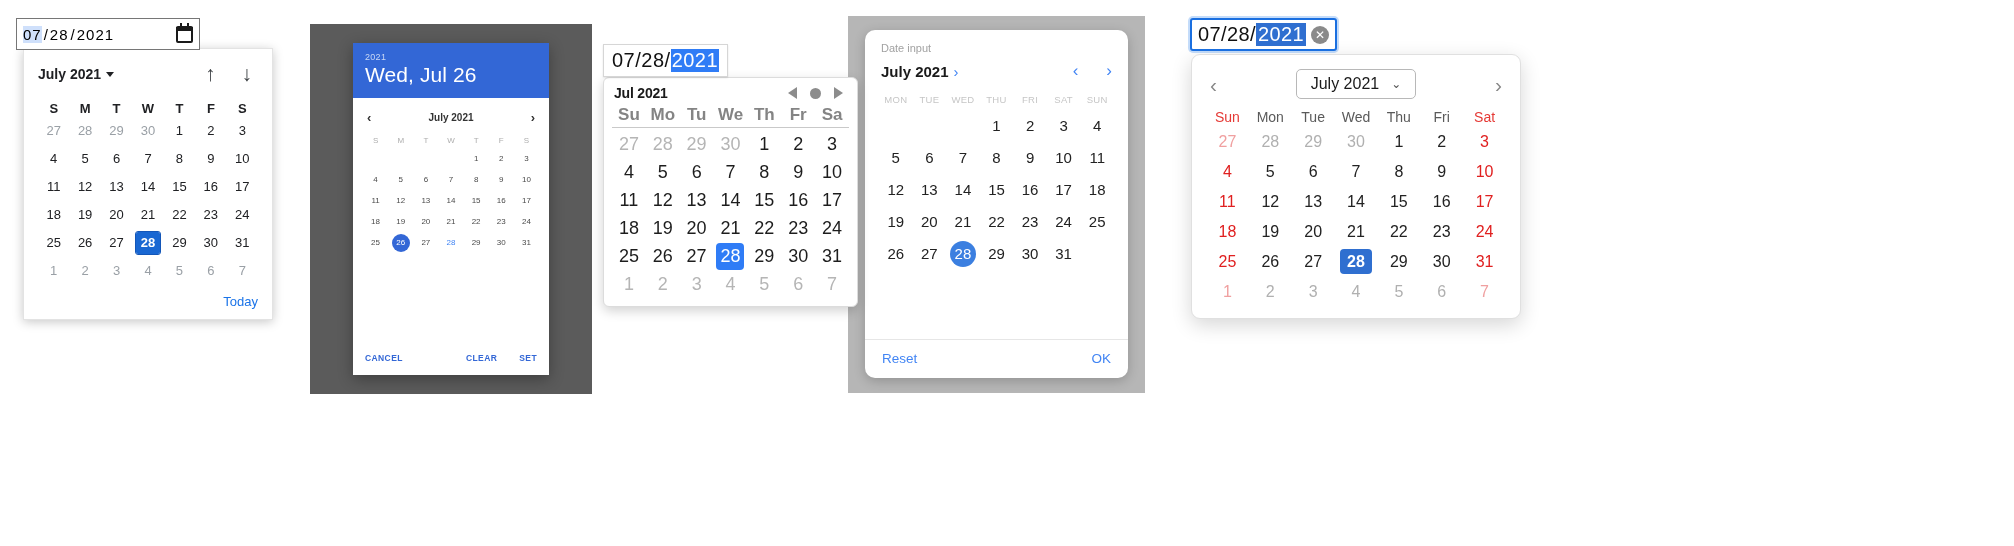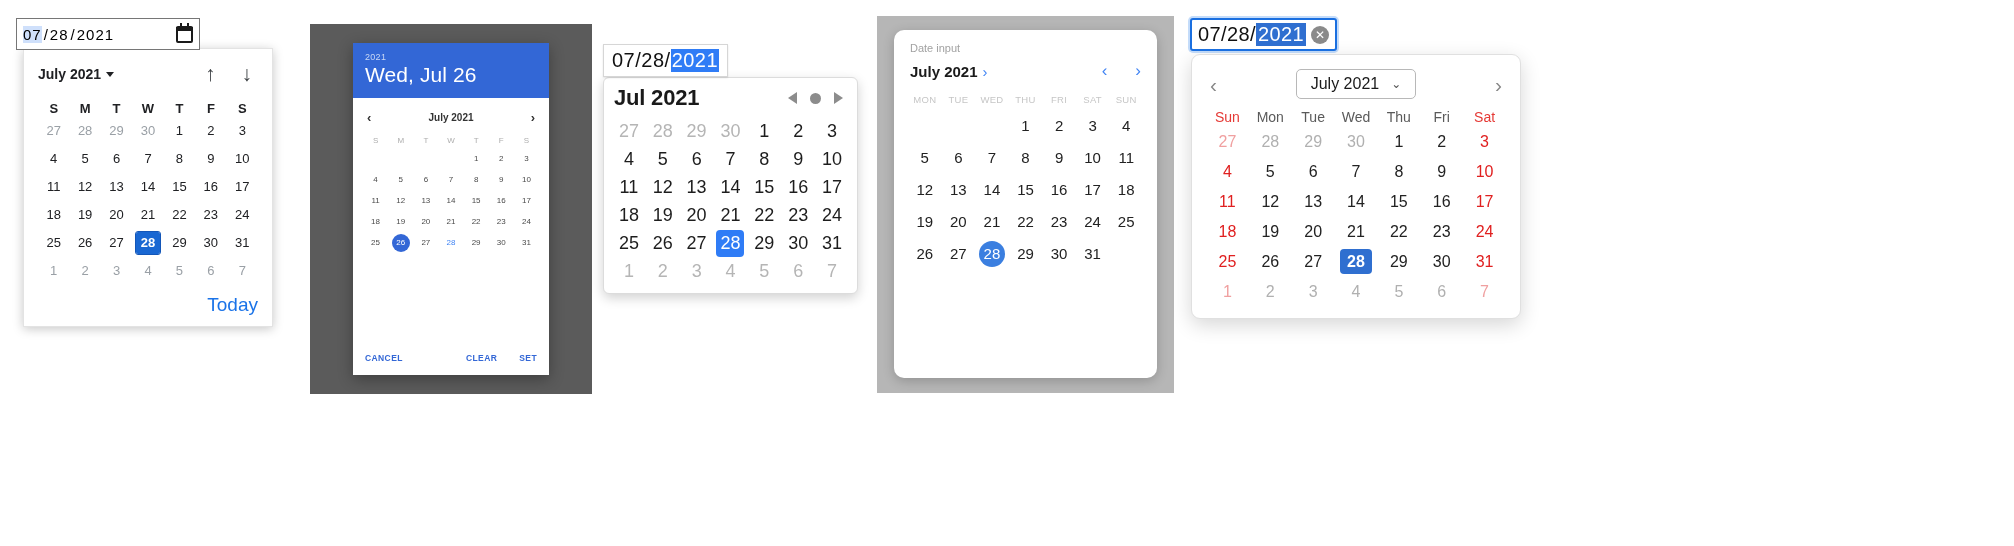--- a/index.html
+++ b/index.html
@@ -59,21 +59,21 @@
     text-align:center; font-size:13px; color:#202124;
     height:22px; line-height:22px;
   }
   .chrome-grid .dow { font-weight:bold; font-size:13px; }
   .chrome-grid .mute { color:#9aa0a6; }
   .chrome-grid .sel {
     background:#1967d2; color:#fff; font-weight:bold;
     border-radius:2px; width:24px; margin:0 auto;
     outline:1px solid #1356b8;
   }
-  .chrome-today { text-align:right; margin-top:12px; font-size:19px; color:#1a73e8; }
+  .chrome-today { text-align:right; margin-top:12px; font-size:13px; color:#1a73e8; }
 
   
   #pk-material { position:absolute; left:310px; top:24px; }
   .md-backdrop { width:282px; height:370px; background:#5b5b5b; position:relative; }
   .md-card {
     position:absolute; left:43px; top:19px; width:196px; height:332px;
     background:#fff; box-shadow:0 4px 14px rgba(0,0,0,.32);
     display:flex; flex-direction:column;
   }
   .md-header { background:#3367d6; padding:9px 12px 11px 12px; }
@@ -105,40 +105,40 @@
     font-family:"Liberation Sans", sans-serif; letter-spacing:.5px;
   }
   .ff-input .sel { background:#2f7cf6; color:#fff; padding:0 1px; }
   .ff-pop {
     position:absolute; left:0; top:33px; z-index:2;
     width:255px; background:#fff; border:1px solid #dcdcdc; border-radius:6px;
     box-shadow:0 4px 12px rgba(0,0,0,.18);
     padding:6px 8px 8px 8px;
   }
   .ff-head { display:flex; align-items:center; padding:1px 2px 4px 2px; }
-  .ff-title { font-size:22px; font-weight:bold; color:#1a1a1a; letter-spacing:-.2px; }
+  .ff-title { font-size:14px; font-weight:bold; color:#1a1a1a; letter-spacing:-.2px; }
   .ff-steppers { margin-left:auto; display:flex; align-items:center; gap:13px; padding-right:4px; }
   .ff-tri-l { width:0;height:0;border-top:6px solid transparent;border-bottom:6px solid transparent;border-right:9px solid #8c8c8c; }
   .ff-dot { width:11px;height:11px;border-radius:50%;background:#8c8c8c; }
   .ff-tri-r { width:0;height:0;border-top:6px solid transparent;border-bottom:6px solid transparent;border-left:9px solid #8c8c8c; }
   .ff-dowrow {
     display:grid; grid-template-columns:repeat(7,1fr);
     border-bottom:1px solid #c9c9c9; padding-bottom:2px;
   }
   .ff-dowrow div { text-align:center; font-size:17px; font-weight:bold; color:#848484; }
   .ff-grid { display:grid; grid-template-columns:repeat(7,1fr); row-gap:1px; padding-top:3px; }
   .ff-grid div { text-align:center; font-size:18px; color:#1d1d1d; height:27px; line-height:27px; }
   .ff-grid .mute { color:#b5b5b5; }
   .ff-grid .sel {
     background:#2f7cf6; color:#fff; border-radius:4px;
     width:28px; margin:0 auto;
   }
 
   
-  #pk-ios { position:absolute; left:877px; top:16px;border-radius:11px; }
+  #pk-ios { position:absolute; left:848px; top:16px;border-radius:11px; }
   .ios-backdrop { width:297px; height:377px; background:#b6b6b6; position:relative; }
   .ios-card {
     position:absolute; left:17px; top:14px; width:263px; height:348px;
     background:#fff; border-radius:10px; box-shadow:0 3px 12px rgba(0,0,0,.20);
     display:flex; flex-direction:column; overflow:hidden;
   }
   .ios-label { font-size:11px; color:#a2a2a2; padding:12px 16px 0 16px; }
   .ios-head { display:flex; align-items:center; padding:7px 16px 2px 16px; }
   .ios-month { font-size:15px; font-weight:bold; color:#1a1a1a; }
   .ios-month-chev { color:#4285f4; font-size:15px; margin-left:5px; font-weight:400; }
@@ -360,20 +360,29 @@
     </div>
     <div class="ff-pop">
       <div class="ff-head">
         <span class="ff-title">Jul 2021</span>
         <span class="ff-steppers">
           <span class="ff-tri-l"></span>
           <span class="ff-dot"></span>
           <span class="ff-tri-r"></span>
         </span>
       </div>
+      <div class="ff-dowrow" id="ff-dow">
+          <div class="">Su</div>
+          <div class="">Mo</div>
+          <div class="">Tu</div>
+          <div class="">We</div>
+          <div class="">Th</div>
+          <div class="">Fr</div>
+          <div class="">Sa</div>
+        </div>
       <div class="ff-grid" id="ff-days">
           <div class="mute">27</div>
           <div class="mute">28</div>
           <div class="mute">29</div>
           <div class="mute">30</div>
           <div class="">1</div>
           <div class="">2</div>
           <div class="">3</div>
           <div class="">4</div>
           <div class="">5</div>
@@ -467,20 +476,24 @@
               <div class="">25</div>
               <div class="">26</div>
               <div class="">27</div>
               <div class="sel">28</div>
               <div class="">29</div>
               <div class="">30</div>
               <div class="">31</div>
               <div class=""></div>
             </div>
         </div>
+        <div class="ios-foot">
+          <span>Reset</span>
+          <span>OK</span>
+        </div>
       </div>
     </div>
   </div>
 
   <div id="pk-edge">
     <div class="edge-input">
       <span>07</span>
       <span>/</span>
       <span>28</span>
       <span>/</span>

